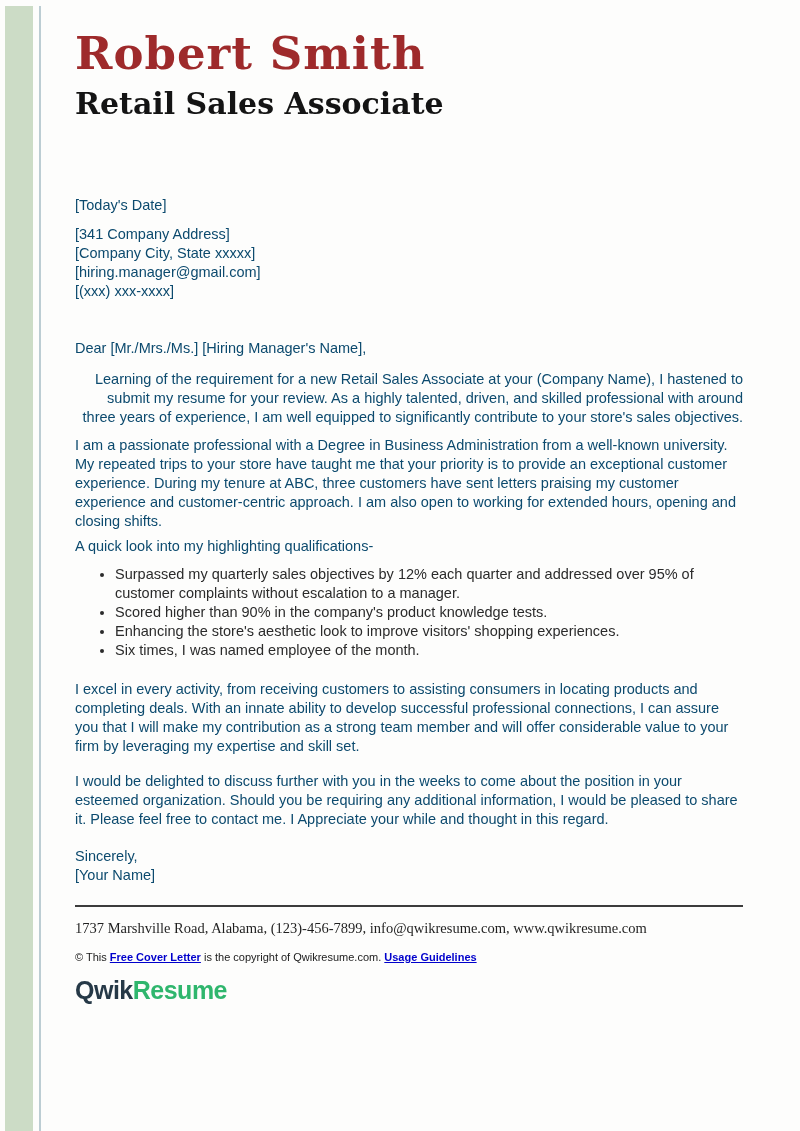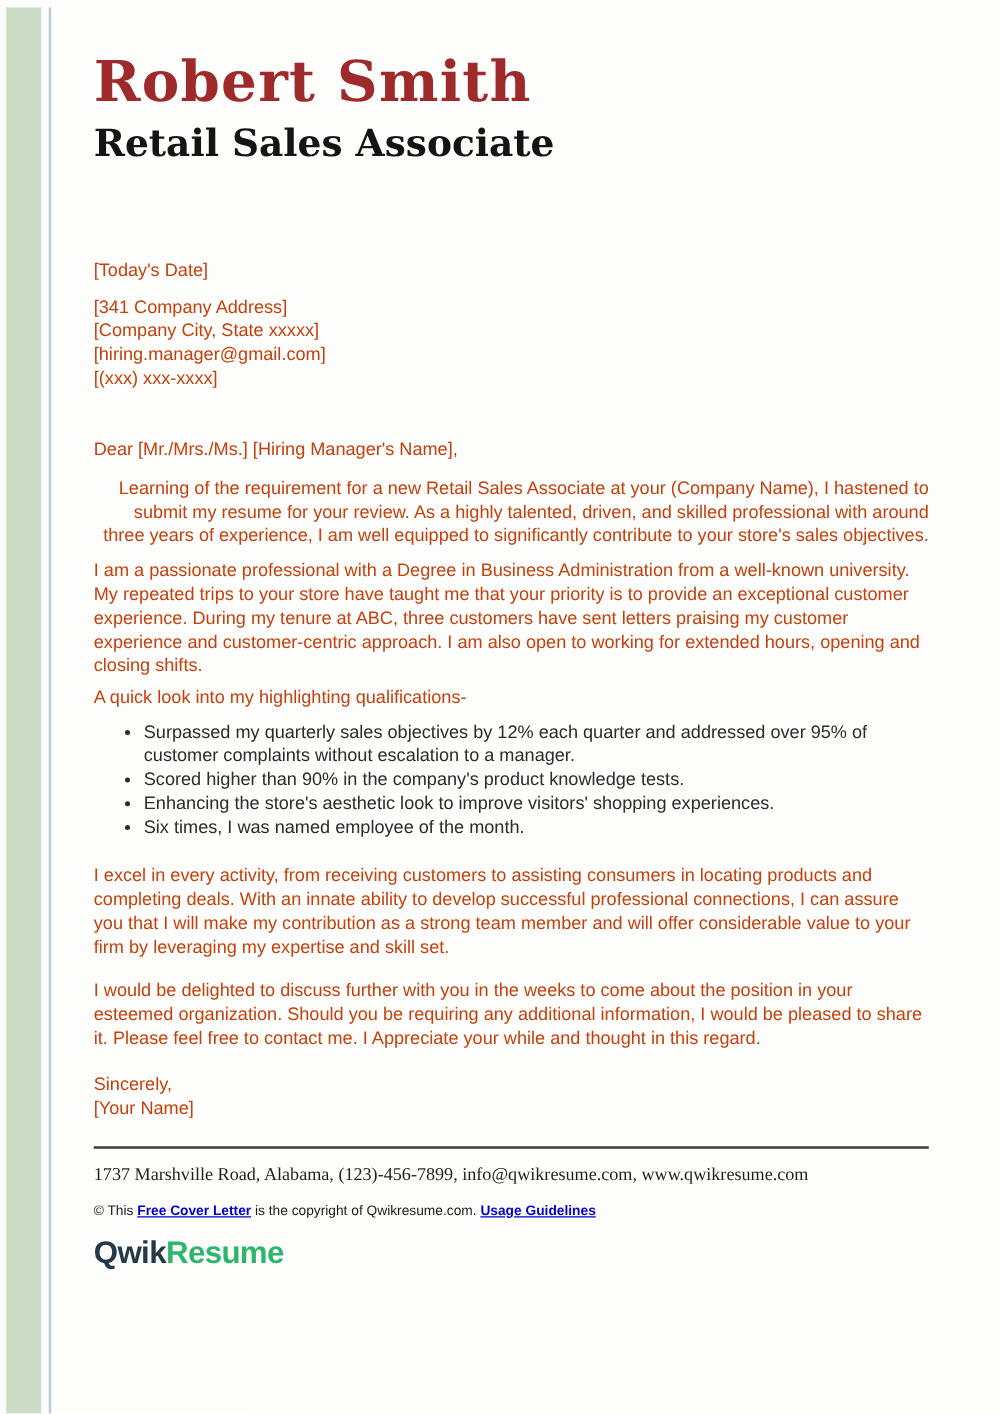--- a/index.html
+++ b/index.html
@@ -28,36 +28,36 @@
     height: 1125px;
     background: #bccdd3;
   }
   .content {
     position: absolute;
     left: 75px;
     top: 0;
     width: 668px;
   }
   .person-name {
-    margin-top: 40px;
+    margin-top: 28px;
     font-family: "DejaVu Serif", "Liberation Serif", serif;
     font-size: 45px;
     font-weight: bold;
     letter-spacing: 1px;
     line-height: 1.15;
   }
   .job-title {
     margin-top: 6px;
     font-family: "DejaVu Serif", "Liberation Serif", serif;
     font-size: 30px;
     font-weight: bold;
     color: #141414;
     line-height: 1.2;
   }
-  .body-text { font-size: 14.5px; line-height: 19px; color: #c2410c; }
+  .body-text { font-size: 14.5px; line-height: 19px; color: #0c4a6e; }
   .date-line { margin-top: 74px; }
   .address-block { margin-top: 10px; }
   .salutation { margin-top: 38px; }
   .para-1 { margin-top: 12px; text-align: right; }
   .para-2 { margin-top: 9px; }
   .qual-intro { margin-top: 6px; }
   ul.qual-list {
     margin: 9px 0 0 0;
     padding-left: 40px;
     list-style: disc outside;

